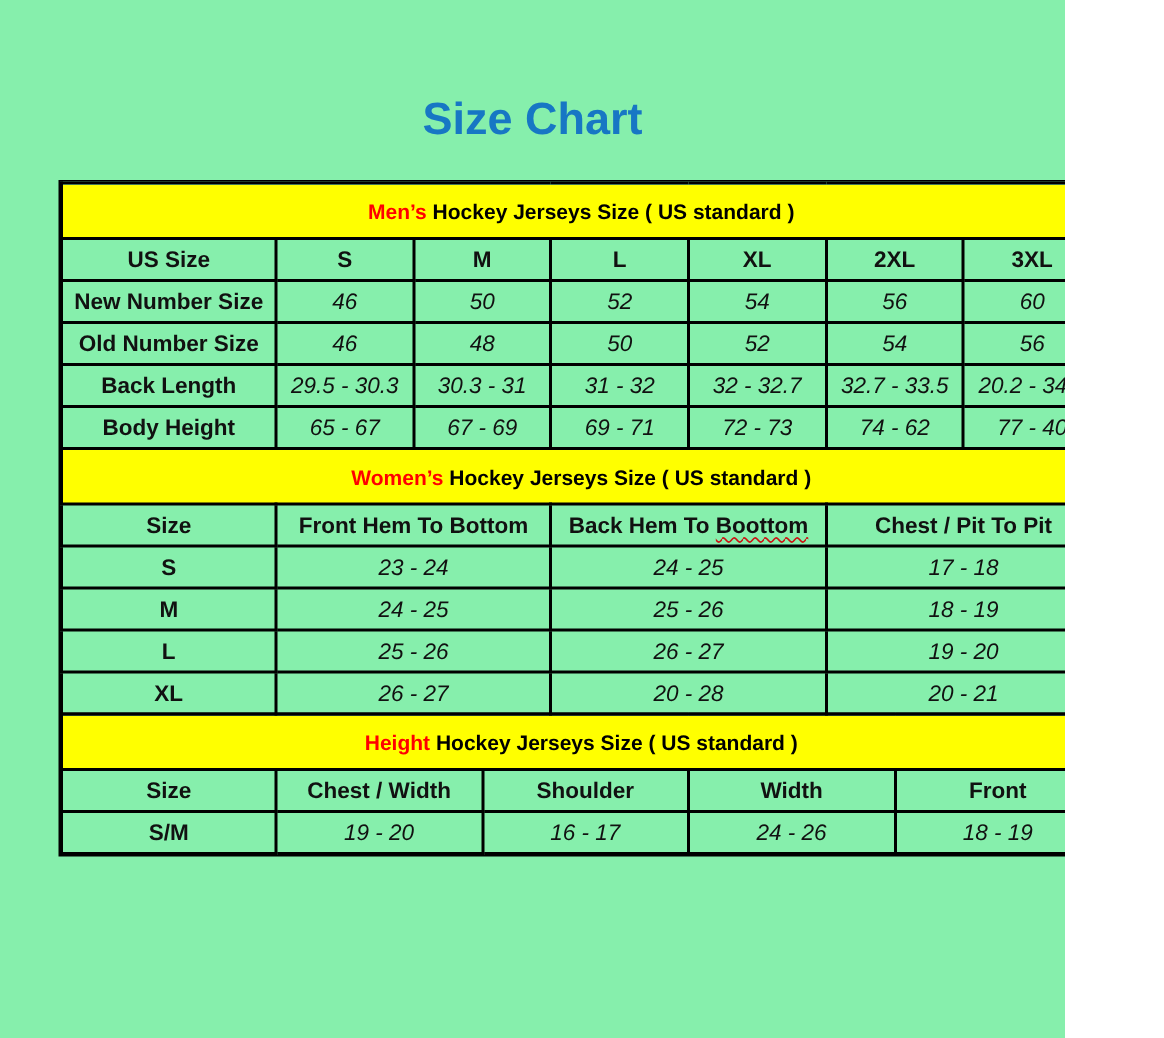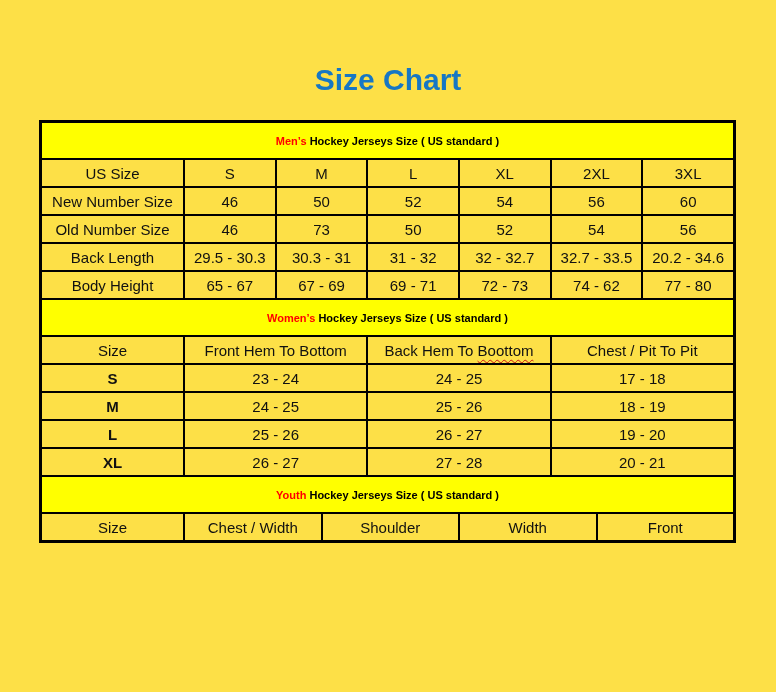--- a/index.html
+++ b/index.html
@@ -4,23 +4,23 @@
 <style>
   html, body {
     margin: 0;
     padding: 0;
     background: #ffffff;
     font-family: "Liberation Sans", sans-serif;
     color: #111111;
   }
   .page {
     position: relative;
-    width: 776px;
+    width: 710px;
     height: 692px;
-    background: #fde047;
+    background: #86efac;
     overflow: hidden;
   }
   .page-title {
     margin: 0;
     padding-top: 63px;
     text-align: center;
     font-size: 30px;
     line-height: 34px;
     font-weight: bold;
     color: #1777c4;
@@ -44,27 +44,27 @@
     font-size: 15px;
     height: 26px;
     overflow: hidden;
     white-space: nowrap;
   }
   .tbl col.c-label { width: 143px; }
   tr.band td {
     background: #ffff00;
     height: 35px;
     font-weight: bold;
-    font-size: 11px;
+    font-size: 14px;
     color: #000;
   }
   .accent { color: #ff0000; }
-  tr.head th { font-weight: normal; }
-  tr.data th { font-weight: normal; }
-  tr.data td { font-weight: normal; }
+  tr.head th { font-weight: bold; }
+  tr.data th { font-weight: bold; }
+  tr.data td { font-weight: normal; font-style: italic; }
   table.womens tr.data th,
   table.youth  tr.data th { font-weight: bold; }
   .typo {
     text-decoration-line: underline;
     text-decoration-style: wavy;
     text-decoration-color: #cc1111;
     text-decoration-thickness: 1px;
     text-underline-offset: 3px;
   }
 </style>
@@ -105,21 +105,21 @@
           <td>46</td>
           <td>50</td>
           <td>52</td>
           <td>54</td>
           <td>56</td>
           <td>60</td>
         </tr>
         <tr class="data">
           <th>Old Number Size</th>
           <td>46</td>
-          <td>73</td>
+          <td>48</td>
           <td>50</td>
           <td>52</td>
           <td>54</td>
           <td>56</td>
         </tr>
         <tr class="data">
           <th>Back Length</th>
           <td>29.5 - 30.3</td>
           <td>30.3 - 31</td>
           <td>31 - 32</td>
@@ -127,21 +127,21 @@
           <td>32.7 - 33.5</td>
           <td>20.2 - 34.6</td>
         </tr>
         <tr class="data">
           <th>Body Height</th>
           <td>65 - 67</td>
           <td>67 - 69</td>
           <td>69 - 71</td>
           <td>72 - 73</td>
           <td>74 - 62</td>
-          <td>77 - 80</td>
+          <td>77 - 40</td>
         </tr>
       </tbody>
     </table>
 
     <table class="tbl womens">
       <colgroup>
           <col class="c-label">
           <col>
           <col>
           <col>
@@ -170,42 +170,49 @@
         </tr>
         <tr class="data">
           <th>L</th>
           <td>25 - 26</td>
           <td>26 - 27</td>
           <td>19 - 20</td>
         </tr>
         <tr class="data">
           <th>XL</th>
           <td>26 - 27</td>
-          <td>27 - 28</td>
+          <td>20 - 28</td>
           <td>20 - 21</td>
         </tr>
       </tbody>
     </table>
 
     <table class="tbl youth">
       <colgroup>
           <col class="c-label">
           <col>
           <col>
           <col>
           <col>
         </colgroup>
       <tbody>
         <tr class="band">
-          <td colspan="5"><span class="accent">Youth</span> <span>Hockey Jerseys Size ( US standard )</span></td>
+          <td colspan="5"><span class="accent">Height</span> <span>Hockey Jerseys Size ( US standard )</span></td>
         </tr>
         <tr class="head">
           <th>Size</th>
           <th>Chest / Width</th>
           <th>Shoulder</th>
           <th>Width</th>
           <th>Front</th>
         </tr>
+        <tr class="data">
+          <th>S/M</th>
+          <td>19 - 20</td>
+          <td>16 - 17</td>
+          <td>24 - 26</td>
+          <td>18 - 19</td>
+        </tr>
       </tbody>
     </table>
 
   </div>
 </div>
 
 </body></html>

